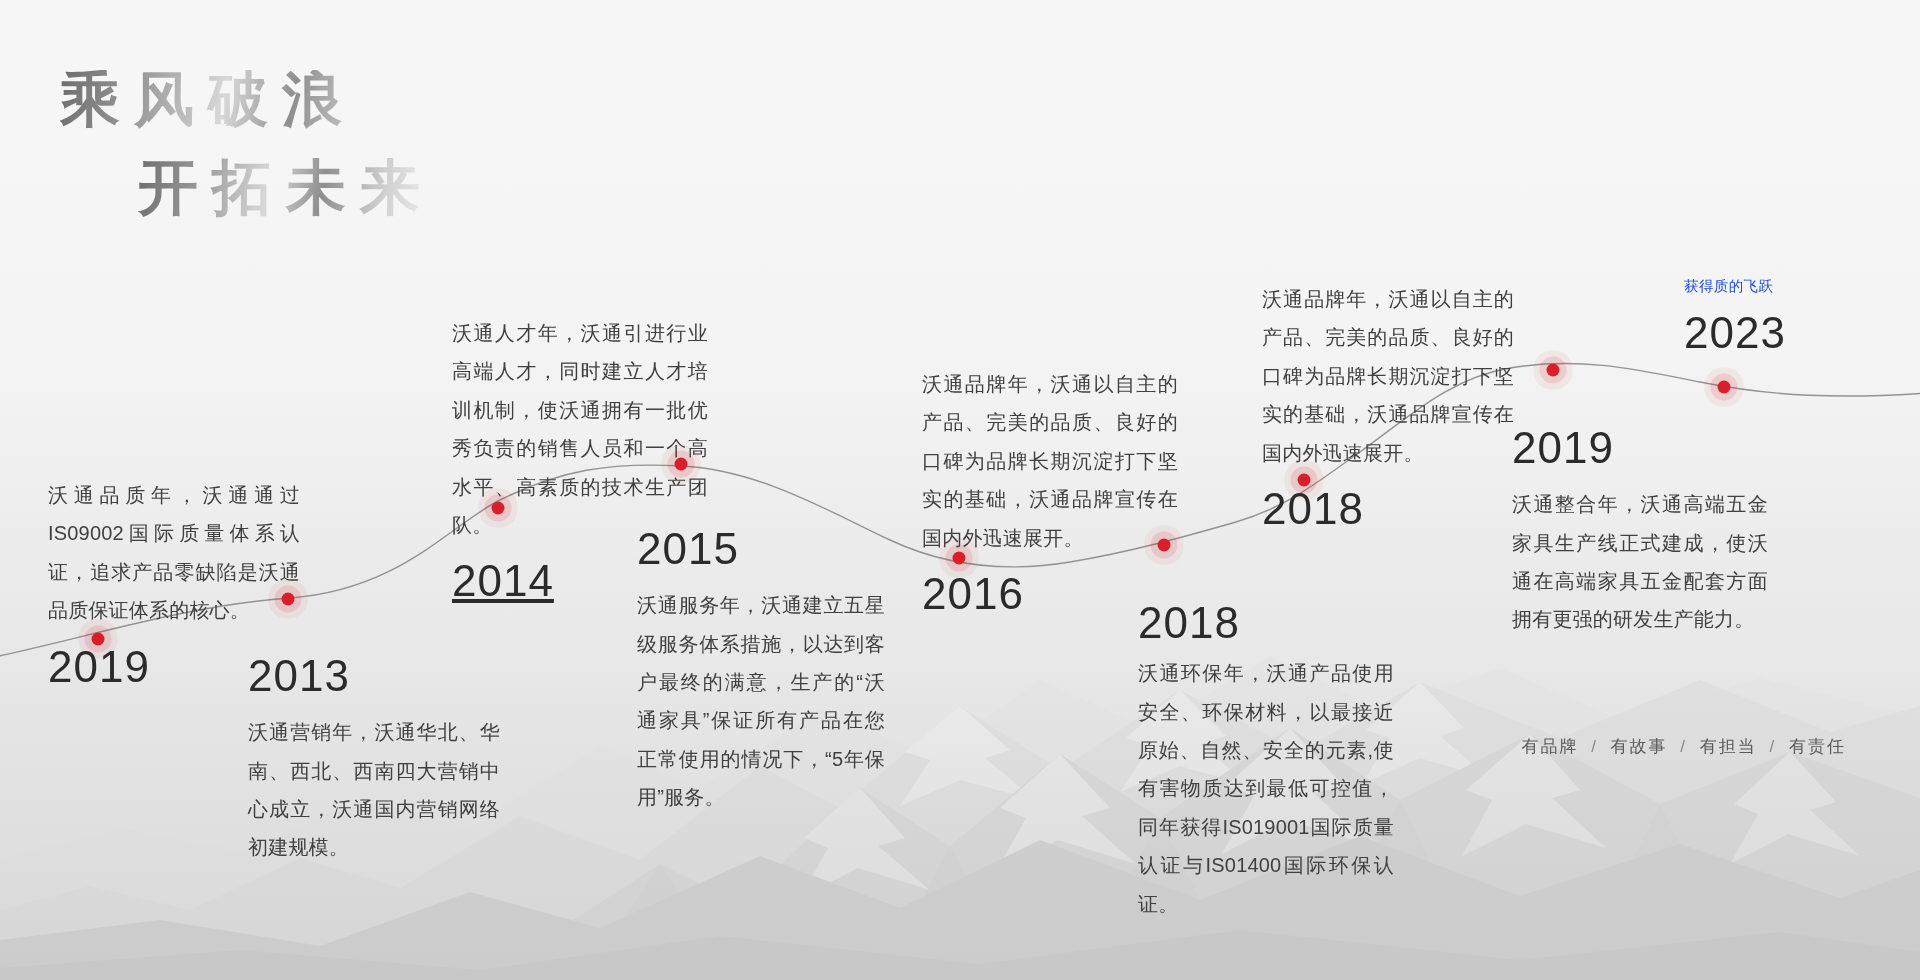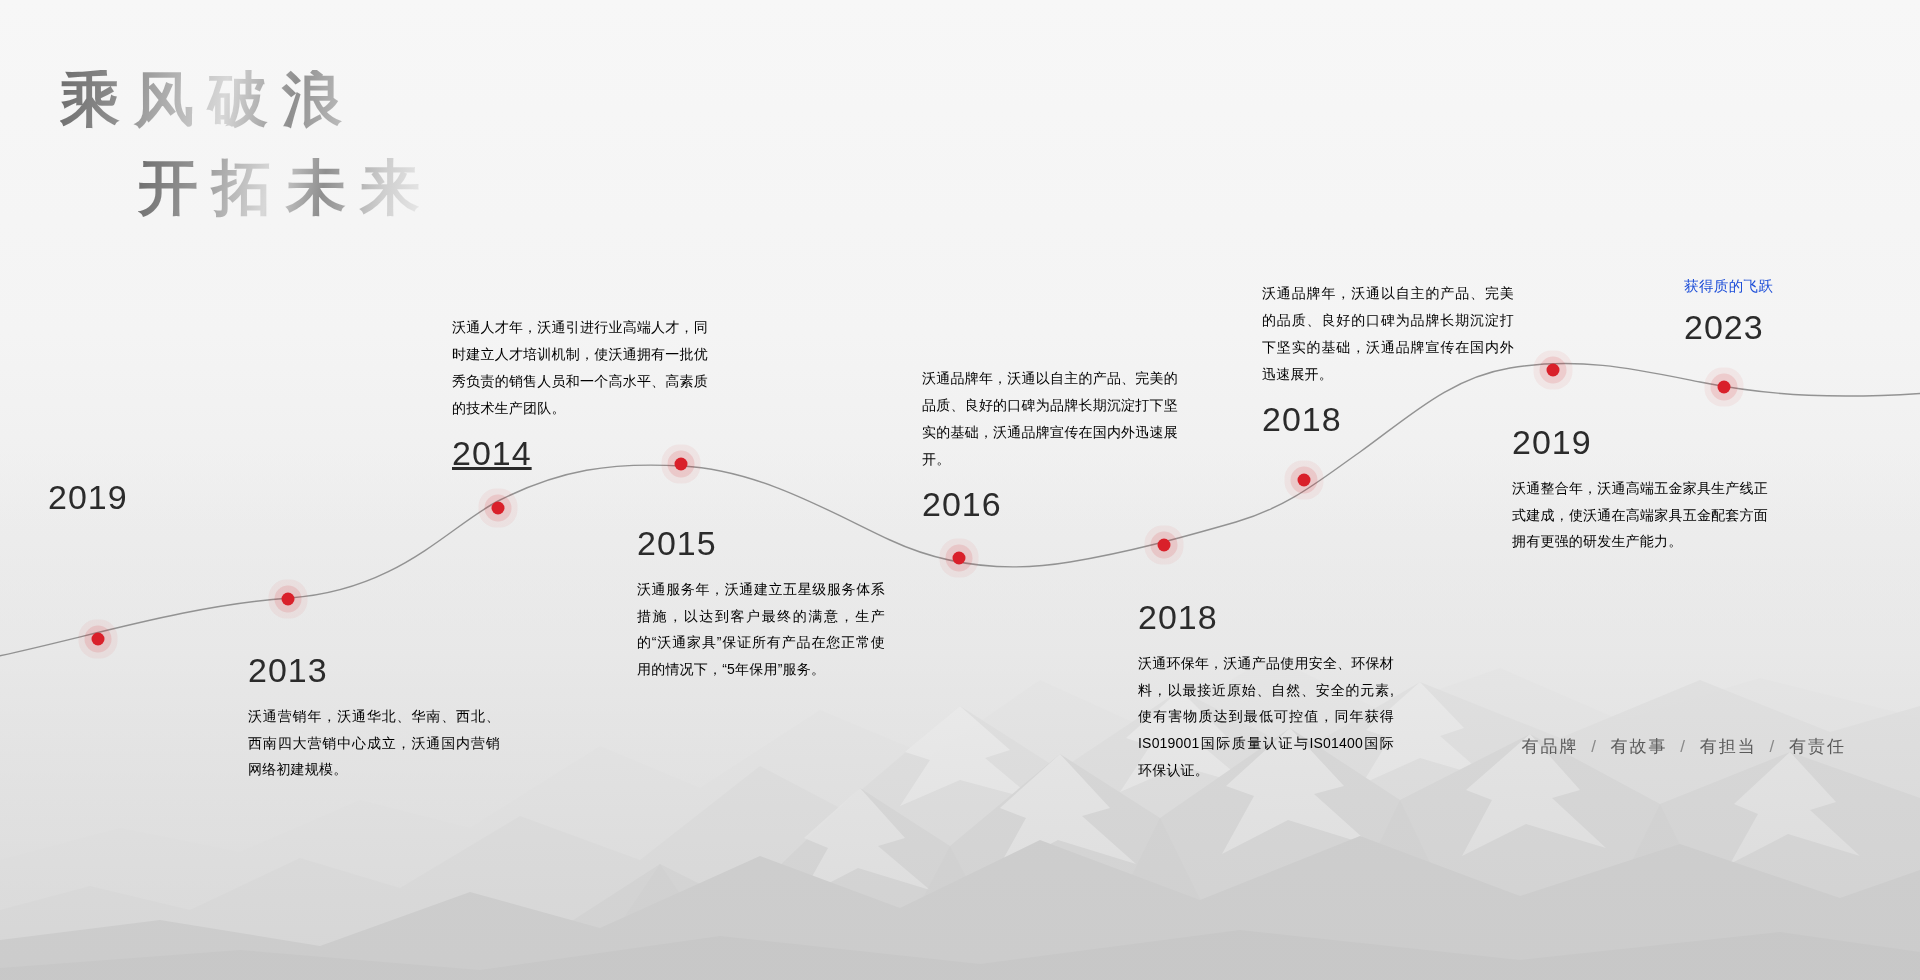--- a/index.html
+++ b/index.html
@@ -57,30 +57,30 @@
     width: 13px; height: 13px;
     border-radius: 50%;
     background: #d9202a;
     transform: translate(-50%,-50%);
     box-shadow: 0 0 0 7px rgba(217,32,42,0.13), 0 0 0 13px rgba(217,32,42,0.06);
   }
 
   
   .entry { position: absolute; }
   .year {
-    font-size: 34px;
+    font-size: 44px;
     font-weight: 400;
     color: #2b2b2b;
     letter-spacing: 1px;
     line-height: 1.05;
     white-space: nowrap;
   }
   .desc {
-    font-size: 14px;
-    color: #000000;
+    font-size: 20px;
+    color: #404040;
     line-height: 1.92;
     letter-spacing: .2px;
     text-align: justify;
   }
   .entry.above .year { margin-top: 8px; }
   .entry.below .desc { margin-top: 10px; }
 
   
   .w250 { width: 252px; }
   .w255 { width: 256px; }
@@ -174,20 +174,21 @@
   <div class="dot" style="left:288px; top:599px;"></div>
   <div class="dot" style="left:498px; top:508px;"></div>
   <div class="dot" style="left:681px; top:464px;"></div>
   <div class="dot" style="left:959px; top:558px;"></div>
   <div class="dot" style="left:1164px;top:545px;"></div>
   <div class="dot" style="left:1304px;top:480px;"></div>
   <div class="dot" style="left:1553px;top:370px;"></div>
   <div class="dot" style="left:1724px;top:387px;"></div>
 
   <div class="entry below w250" style="left:48px; top:466px;">
+    <div class="desc">沃通品质年，沃通通过IS09002国际质量体系认证，追求产品零缺陷是沃通品质保证体系的核心。</div>
     <div class="year" style="margin-top:14px;">2019</div>
   </div>
 
   <div class="entry above w250" style="left:248px; top:645px;">
     <div class="year">2013</div>
     <div class="desc" style="margin-top:14px;">沃通营销年，沃通华北、华南、西北、西南四大营销中心成立，沃通国内营销网络初建规模。</div>
   </div>
 
   <div class="entry below w255" style="left:452px; top:304px;">
     <div class="desc">沃通人才年，沃通引进行业高端人才，同时建立人才培训机制，使沃通拥有一批优秀负责的销售人员和一个高水平、高素质的技术生产团队。</div>
@@ -199,21 +200,21 @@
     <div class="desc" style="margin-top:14px;">沃通服务年，沃通建立五星级服务体系措施，以达到客户最终的满意，生产的“沃通家具”保证所有产品在您正常使用的情况下，“5年保用”服务。</div>
   </div>
 
   <div class="entry below w255" style="left:922px; top:355px;">
     <div class="desc">沃通品牌年，沃通以自主的产品、完美的品质、良好的口碑为品牌长期沉淀打下坚实的基础，沃通品牌宣传在国内外迅速展开。</div>
     <div class="year" style="margin-top:14px;">2016</div>
   </div>
 
   <div class="entry above w255" style="left:1138px; top:592px;">
     <div class="year">2018</div>
-    <div class="desc" style="margin-top:14px;">沃通环保年，沃通产品使用安全、环保材料，以最接近原始、自然、安全的元素,使有害物质达到最低可控值，同年获得IS019001国际质量认证与IS01400国际环保认证。</div>
+    <div class="desc" style="margin-top:8px;">沃通环保年，沃通产品使用安全、环保材料，以最接近原始、自然、安全的元素,使有害物质达到最低可控值，同年获得IS019001国际质量认证与IS01400国际环保认证。</div>
   </div>
 
   <div class="entry below w250" style="left:1262px; top:270px;">
     <div class="desc">沃通品牌年，沃通以自主的产品、完美的品质、良好的口碑为品牌长期沉淀打下坚实的基础，沃通品牌宣传在国内外迅速展开。</div>
     <div class="year" style="margin-top:14px;">2018</div>
   </div>
 
   <div class="entry above w255" style="left:1512px; top:417px;">
     <div class="year">2019</div>
     <div class="desc" style="margin-top:14px;">沃通整合年，沃通高端五金家具生产线正式建成，使沃通在高端家具五金配套方面拥有更强的研发生产能力。</div>

